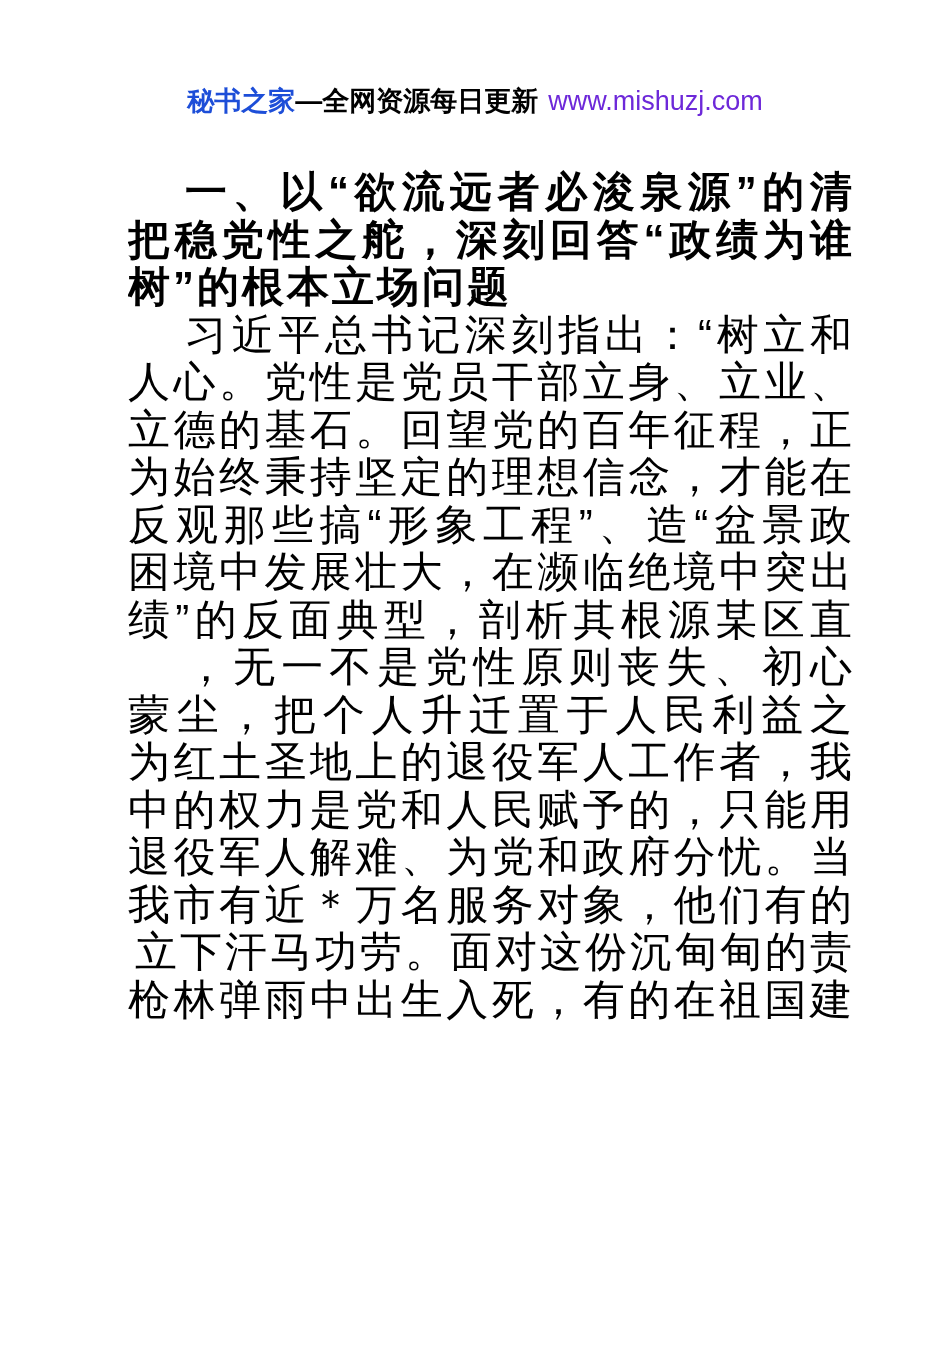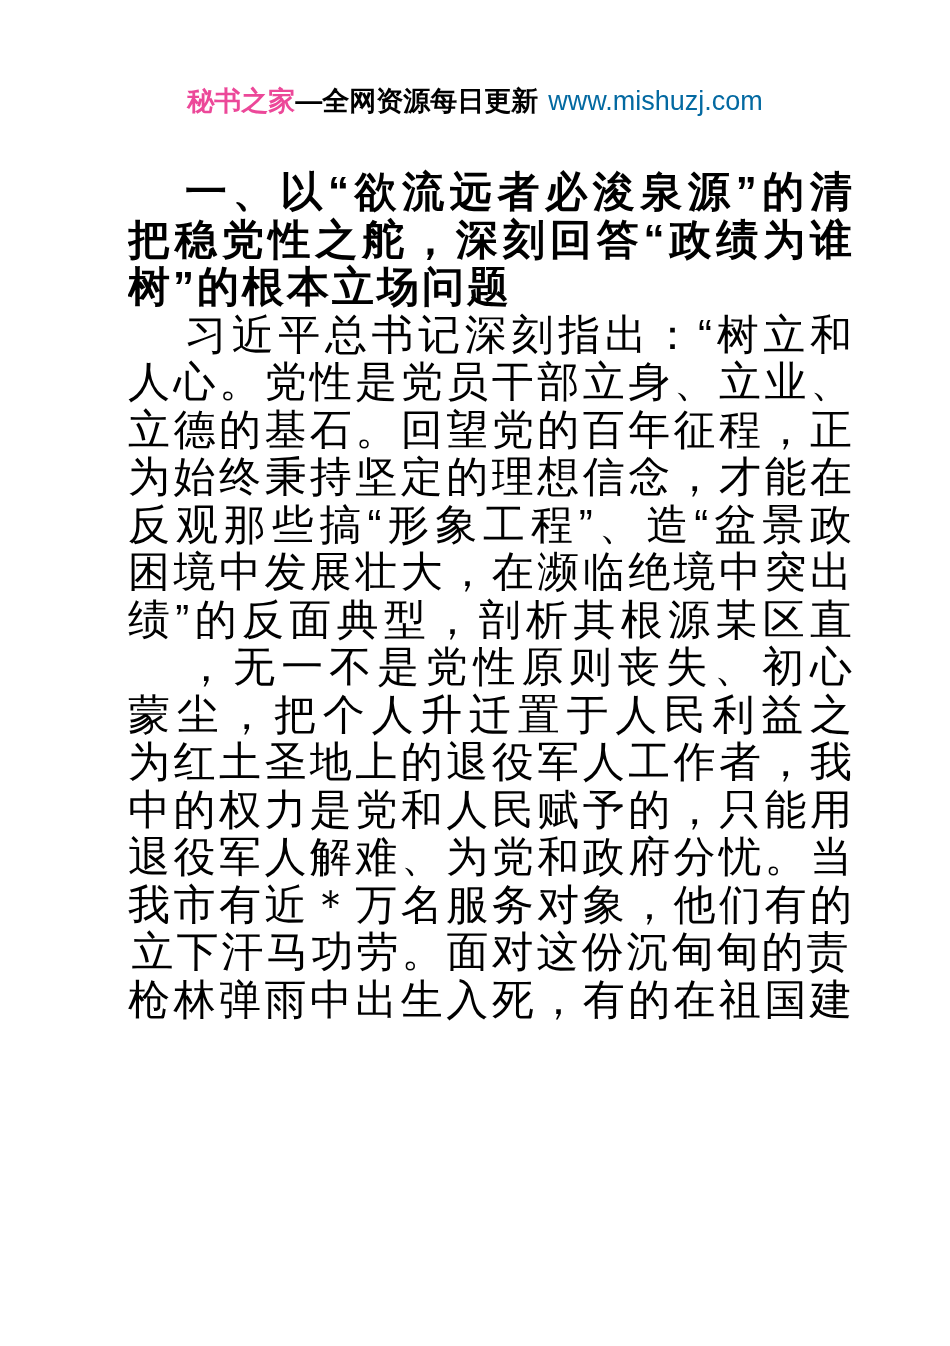--- a/index.html
+++ b/index.html
@@ -16,29 +16,29 @@
     position: absolute;
     top: 83px;
     left: 0;
     width: 100%;
     text-align: center;
     font-size: 27px;
     line-height: 36px;
     white-space: nowrap;
   }
   .site-header .brand {
-    color: #ec4899;
+    color: #1d4ed8;
     font-weight: bold;
   }
   .site-header .tagline {
     color: #000000;
     font-weight: bold;
   }
   .site-header .url {
-    color: #0369a1;
+    color: #6d28d9;
     text-decoration: none;
     margin-left: 10px;
   }
   .doc-content {
     position: absolute;
     top: 168px;
     left: 128px;
     width: 727px;
     color: #000000;
     font-size: 42px;
@@ -48,21 +48,21 @@
   .paragraph.heading .line { font-weight: bold; }
   .line {
     height: 47.5px;
     line-height: 47.5px;
     overflow: hidden;
     text-align: justify;
     text-align-last: justify;
     text-justify: inter-character;
   }
   .line.last {
-    text-align: center;
+    text-align: right;
     text-align-last: left;
   }
   .line.first { text-indent: 57px; }
 </style>
 </head>
 <body>
 
 <div class="page">
 
   <div class="site-header">

